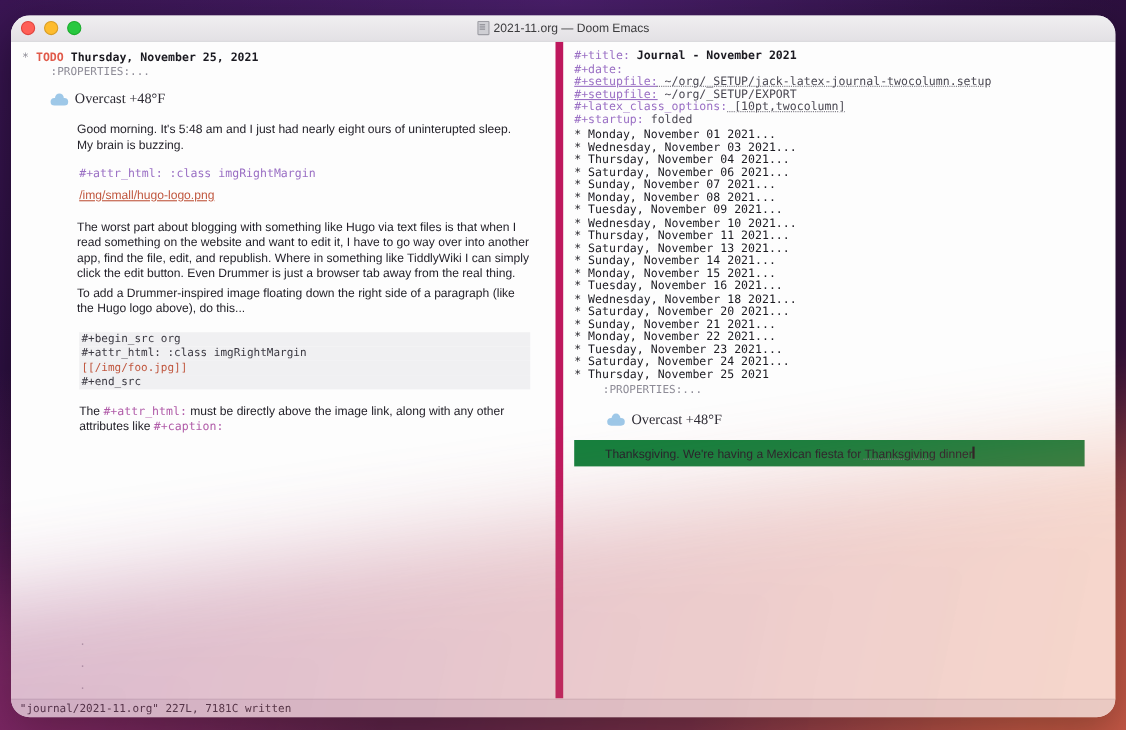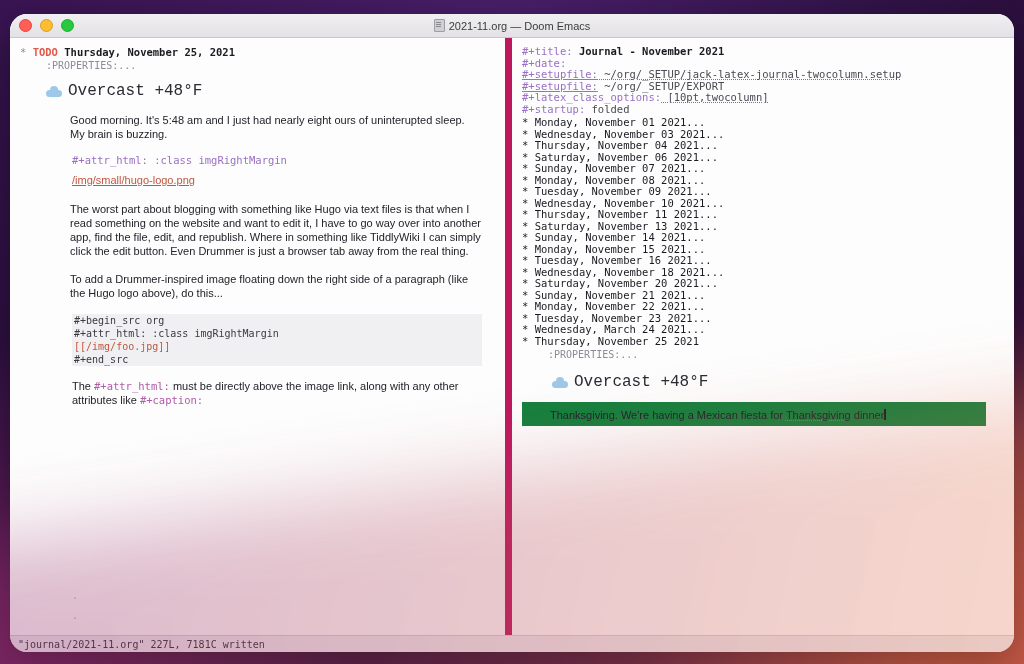--- a/index.html
+++ b/index.html
@@ -186,22 +186,22 @@
   .codeline {
     background: #f0f0f2;
     display: block;
     padding-left: 2px;
   }
   .weather-row {
     display: flex;
     align-items: center;
     gap: 6px;
     margin: 10px 0 0 26px;
-    font-family: Liberation Mono, monospace;
-    font-size: 16px;
+    font-family: Liberation Serif, serif;
+    font-size: 13px;
     color: #2c2a33;
   }
   .cloud-icon {
     width: 16px;
     height: 11px;
     position: relative;
     display: inline-block;
   }
   .cloud-icon::before {
     content: "";
@@ -293,21 +293,21 @@
           <span>Overcast +48°F</span>
         </div>
 
         <div class="prose para" style="margin-top:13px;">Good morning. It's 5:48 am and I just had nearly eight ours of uninterupted sleep. My brain is buzzing.</div>
 
         <div class="mono" style="margin:13px 0 0 52px; color:#9a6fc4;">#+attr_html: :class imgRightMargin</div>
         <div style="margin:3px 0 0 52px;"><span class="prose link">/img/small/hugo-logo.png</span></div>
 
         <div class="prose para" style="margin-top:14px;">The worst part about blogging with something like Hugo via text files is that when I read something on the website and want to edit it, I have to go way over into another app, find the file, edit, and republish. Where in something like TiddlyWiki I can simply click the edit button. Even Drummer is just a browser tab away from the real thing.</div>
 
-        <div class="prose para" style="margin-top:14px;">To add a Drummer-inspired image floating down the right side of a paragraph (like the Hugo logo above), do this...</div>
+        <div class="prose para" style="margin-top:4px;">To add a Drummer-inspired image floating down the right side of a paragraph (like the Hugo logo above), do this...</div>
 
         <div style="margin:14px 0 0 52px; width:410px;">
           <span class="codeline codeblock">#+begin_src org</span>
           <span class="codeline codeblock">#+attr_html: :class imgRightMargin</span>
           <span class="codeline codeblock" style="color:#c0573f;">[[/img/foo.jpg]]</span>
           <span class="codeline codeblock">#+end_src</span>
         </div>
 
         <div class="prose" style="margin:13px 0 0 52px; width:400px;">
           <span>The </span><span class="mono" style="color:#b05ba8;">#+attr_html:</span><span> must be directly above the image link, along with any other attributes like </span><span class="mono" style="color:#b05ba8;">#+caption:</span>
@@ -345,21 +345,21 @@
           <div class="right-head">* Thursday, November 11 2021...</div>
           <div class="right-head">* Saturday, November 13 2021...</div>
           <div class="right-head">* Sunday, November 14 2021...</div>
           <div class="right-head">* Monday, November 15 2021...</div>
           <div class="right-head">* Tuesday, November 16 2021...</div>
           <div class="right-head">* Wednesday, November 18 2021...</div>
           <div class="right-head">* Saturday, November 20 2021...</div>
           <div class="right-head">* Sunday, November 21 2021...</div>
           <div class="right-head">* Monday, November 22 2021...</div>
           <div class="right-head">* Tuesday, November 23 2021...</div>
-          <div class="right-head">* Wednesday, March 24 2021...</div>
+          <div class="right-head">* Saturday, November 24 2021...</div>
           <div class="right-head">* Thursday, November 25 2021</div>
         </div>
 
         <div class="drawer" style="padding-left:26px; margin-top:1px;">:PROPERTIES:...</div>
 
         <div class="weather-row" style="margin-top:12px; margin-left:30px;">
           <span class="cloud-icon"></span>
           <span>Overcast +48°F</span>
         </div>
 

